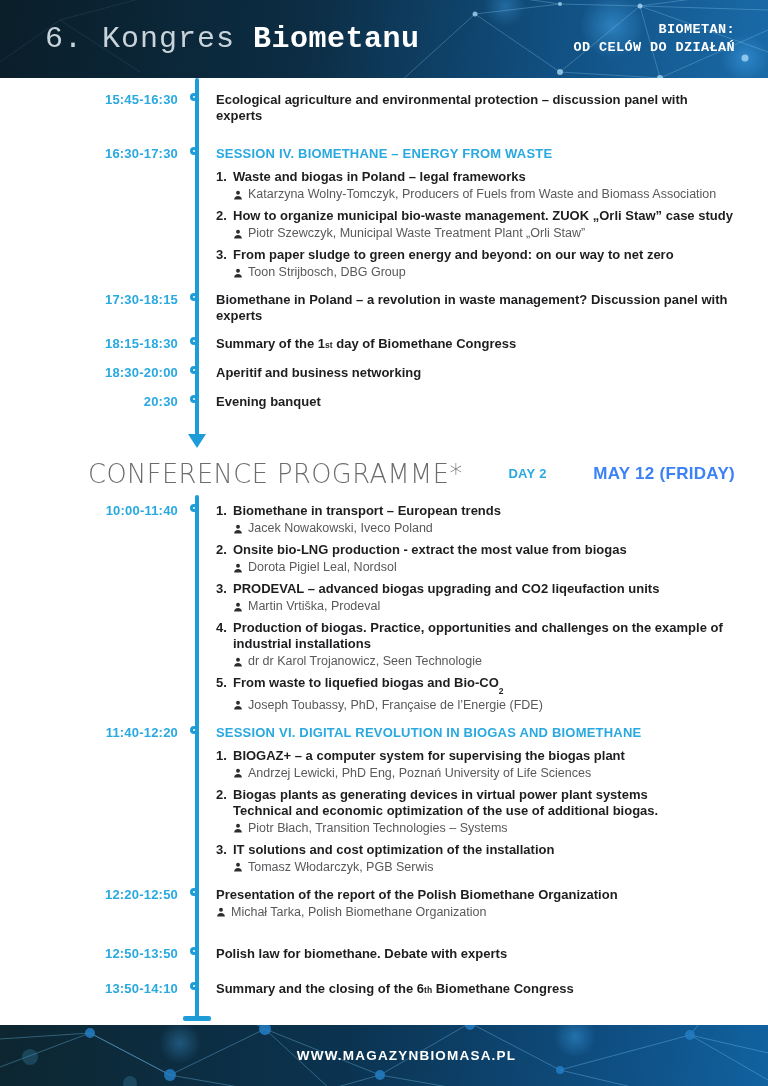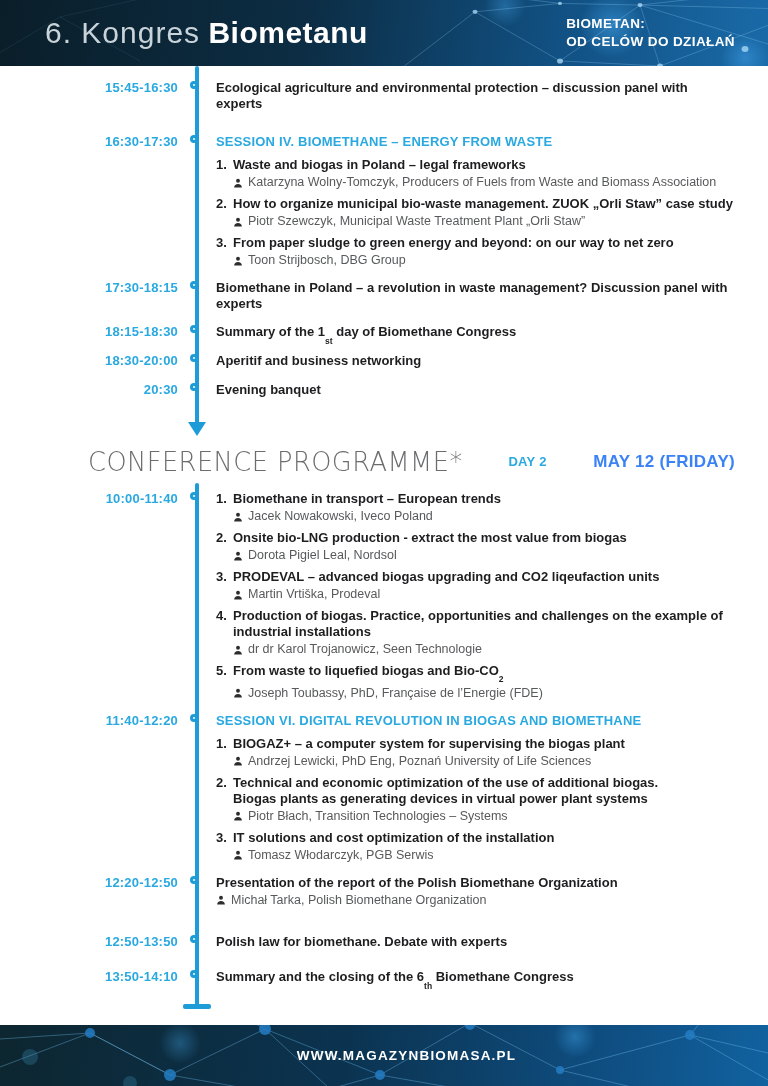--- a/index.html
+++ b/index.html
@@ -8,35 +8,36 @@
     position: relative;
     background: #ffffff;
     font-family: "Liberation Sans", "DejaVu Sans", sans-serif;
     color: #1e1e20;
     overflow: hidden;
   }
 
   
   .header {
     position: relative;
-    height: 66px;
+    height: 78px;
     display: flex;
     align-items: center;
     overflow: hidden;
     background:
       radial-gradient(circle 46px at 612px 26px, rgba(70,170,240,.50), rgba(70,170,240,0) 70%),
       radial-gradient(circle 34px at 745px 58px, rgba(70,170,240,.45), rgba(70,170,240,0) 70%),
       radial-gradient(circle 30px at 505px 6px,  rgba(70,170,240,.35), rgba(70,170,240,0) 70%),
       linear-gradient(97deg, #0a1e29 0%, #0c2d44 40%, #115082 72%, #1a6aa8 100%);
+    font-family: Liberation Mono, monospace;
   }
   .net { position: absolute; inset: 0; width: 100%; height: 100%; }
   .header-title { position: relative; z-index: 2; margin-left: 45px; font-size: 30px; line-height: 34px; white-space: nowrap; }
   .header-title .light { font-weight: 200; color: #c9d3da; letter-spacing: 1px; }
   .header-title .bold  { font-weight: 800; color: #ffffff; letter-spacing: .5px; }
-  .header-tagline { position: relative; z-index: 2; margin-left: auto; margin-right: 33px; text-align: left;
+  .header-tagline { position: relative; z-index: 2; margin-left: auto; margin-right: 33px; text-align: right;
     color: #ffffff; font-weight: 800; font-size: 13.5px; line-height: 18px; letter-spacing: .4px; }
 
   
   .timeline { position: relative; }
   .tl-line { position: absolute; left: 195px; top: 0; width: 4px; background: #1d9cd8; border-radius: 2px; }
   #day1 { padding: 14px 0 38px; }
   #day1 .tl-line { bottom: 12px; }
   #day2sec { padding: 8px 0 24px; }
   #day2sec .tl-line { bottom: 3px; }
   .tl-arrow { position: absolute; left: 188px; bottom: 0; width: 0; height: 0;
@@ -56,21 +57,21 @@
   .content { padding-left: 38px; padding-right: 33px; }
 
   .title { font-size: 13px; font-weight: 700; line-height: 16px; color: #1e1e20; }
   .session-title { font-size: 13px; font-weight: 700; line-height: 16px; color: #29a9e0; letter-spacing: .2px; margin-bottom: 7px; }
   .talk { margin-bottom: 6px; }
   .talk-title { display: flex; font-weight: 700; font-size: 13px; line-height: 16px; color: #1e1e20; }
   .talk-num { flex: 0 0 17px; }
   .speaker { display: flex; align-items: center; gap: 5px; color: #58595b; font-size: 12.5px; line-height: 15px; margin-top: 2px; }
   .talk .speaker { padding-left: 17px; align-items: center; }
   .speaker svg { width: 10px; height: 10px; fill: #2d2d2f; flex: none; }
-  .sup { font-size: 8.5px; font-weight: 700; vertical-align: top; position: relative; top: 9px; }
+  .sup { font-size: 8.5px; font-weight: 700; vertical-align: top; position: relative; top: 1px; }
   .sub { font-size: 8.5px; font-weight: 700; position: relative; top: 3px; }
 
   
   .banner { display: flex; align-items: center; margin: 10px 33px 6px 88px; }
   .banner-title { font-family: "DejaVu Sans", sans-serif; font-weight: 200; font-size: 27px; color: #6b6c6e; letter-spacing: .5px; transform: scaleX(.95); transform-origin: left center; white-space: nowrap; }
   .banner-day  { color: #29a9e0; font-weight: 800; font-size: 13px; margin-left: 26px; letter-spacing: .3px; white-space: nowrap; }
   .banner-date { color: #3b82f6; font-weight: 800; font-size: 17px; margin-left: auto; letter-spacing: .3px; white-space: nowrap; }
 
   
   .footer {
@@ -310,22 +311,22 @@
               <circle cx="8" cy="4.4" r="3.1"></circle>
               <path d="M1.8 15c0-3.4 2.8-5.6 6.2-5.6s6.2 2.2 6.2 5.6z"></path>
             </svg>
           <span>Andrzej Lewicki, PhD Eng, Poznań University of Life Sciences</span>
         </div>
       </div>
       <div class="talk">
         <div class="talk-title">
           <span class="talk-num">2.</span>
           <span>
+              <span style="display:block">Biogas plants as generating devices in virtual power plant systems</span>
               <span style="display:block">Technical and economic optimization of the use of additional biogas.</span>
-              <span style="display:block">Biogas plants as generating devices in virtual power plant systems</span>
             </span>
         </div>
         <div class="speaker">
           <svg viewBox="0 0 16 16">
               <circle cx="8" cy="4.4" r="3.1"></circle>
               <path d="M1.8 15c0-3.4 2.8-5.6 6.2-5.6s6.2 2.2 6.2 5.6z"></path>
             </svg>
           <span>Piotr Błach, Transition Technologies – Systems</span>
         </div>
       </div>

